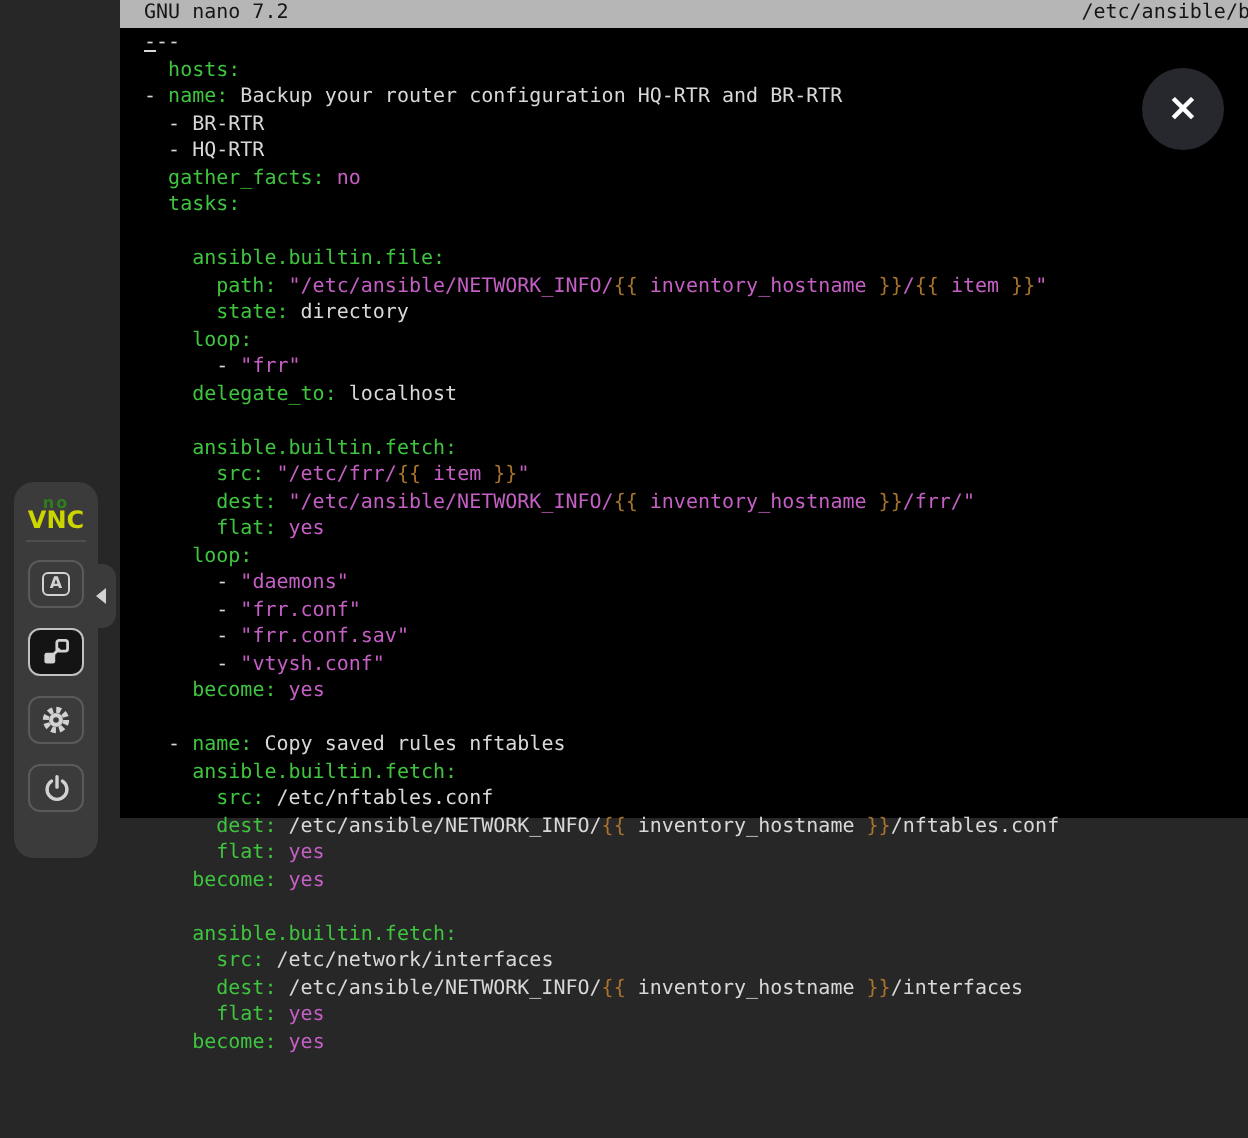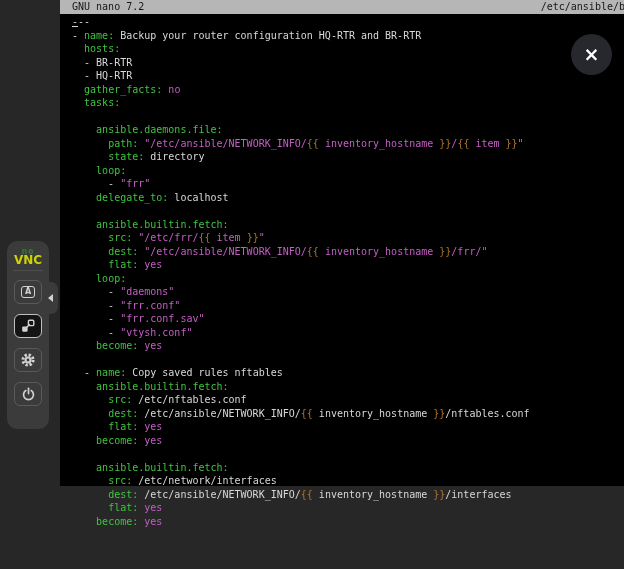--- a/index.html
+++ b/index.html
@@ -3,21 +3,21 @@
 <meta charset="utf-8">
 <style>
   html,body{margin:0;padding:0;background:#111;}
   #app{
     position:relative;width:624px;height:569px;overflow:hidden;
     background:var(--c-sidebar_bg,#272727);
     font-family:"DejaVu Sans Mono", monospace;
   }
   
   .terminal{
-    position:absolute;left:60px;top:0;width:564px;height:486px;
+    position:absolute;left:60px;top:0;width:564px;height:409px;
     background:var(--c-term_bg,#000);
   }
   .titlebar{
     height:14px;background:var(--c-titlebar_bg,#b6b6b6);
     color:var(--c-titlebar_text,#161616);
     font-size:10px;line-height:14px;
     display:flex;justify-content:space-between;
     padding-left:12px;overflow:hidden;white-space:nowrap;
   }
   .titlebar .right{margin-right:-1px;}
@@ -127,28 +127,28 @@
     </div>
   </div>
 
   <div class="terminal">
     <div class="titlebar">
       <span class="left">GNU nano 7.2</span>
       <span class="right">/etc/ansible/b</span>
     </div>
     <div class="content">
         <div class="code-line"><span class="tok-wu">-</span><span class="tok-w">--</span></div>
+        <div class="code-line"><span class="tok-w">  </span><span class="tok-k">hosts:</span></div>
         <div class="code-line"><span class="tok-w">- </span><span class="tok-k">name:</span><span class="tok-w"> Backup your router configuration HQ-RTR and BR-RTR</span></div>
-        <div class="code-line"><span class="tok-w">  </span><span class="tok-k">hosts:</span></div>
         <div class="code-line"><span class="tok-w">  - BR-RTR</span></div>
         <div class="code-line"><span class="tok-w">  - HQ-RTR</span></div>
         <div class="code-line"><span class="tok-w">  </span><span class="tok-k">gather_facts:</span><span class="tok-w"> </span><span class="tok-s">no</span></div>
         <div class="code-line"><span class="tok-w">  </span><span class="tok-k">tasks:</span></div>
         <div class="code-line"> </div>
-        <div class="code-line"><span class="tok-w">    </span><span class="tok-k">ansible.daemons.file:</span></div>
+        <div class="code-line"><span class="tok-w">    </span><span class="tok-k">ansible.builtin.file:</span></div>
         <div class="code-line"><span class="tok-w">      </span><span class="tok-k">path:</span><span class="tok-w"> </span><span class="tok-s">"/etc/ansible/NETWORK_INFO/</span><span class="tok-j">{{</span><span class="tok-s"> inventory_hostname </span><span class="tok-j">}}</span><span class="tok-s">/</span><span class="tok-j">{{</span><span class="tok-s"> item </span><span class="tok-j">}}</span><span class="tok-s">"</span></div>
         <div class="code-line"><span class="tok-w">      </span><span class="tok-k">state:</span><span class="tok-w"> directory</span></div>
         <div class="code-line"><span class="tok-w">    </span><span class="tok-k">loop:</span></div>
         <div class="code-line"><span class="tok-w">      - </span><span class="tok-s">"frr"</span></div>
         <div class="code-line"><span class="tok-w">    </span><span class="tok-k">delegate_to:</span><span class="tok-w"> localhost</span></div>
         <div class="code-line"> </div>
         <div class="code-line"><span class="tok-w">    </span><span class="tok-k">ansible.builtin.fetch:</span></div>
         <div class="code-line"><span class="tok-w">      </span><span class="tok-k">src:</span><span class="tok-w"> </span><span class="tok-s">"/etc/frr/</span><span class="tok-j">{{</span><span class="tok-s"> item </span><span class="tok-j">}}</span><span class="tok-s">"</span></div>
         <div class="code-line"><span class="tok-w">      </span><span class="tok-k">dest:</span><span class="tok-w"> </span><span class="tok-s">"/etc/ansible/NETWORK_INFO/</span><span class="tok-j">{{</span><span class="tok-s"> inventory_hostname </span><span class="tok-j">}}</span><span class="tok-s">/frr/"</span></div>
         <div class="code-line"><span class="tok-w">      </span><span class="tok-k">flat:</span><span class="tok-w"> </span><span class="tok-s">yes</span></div>

